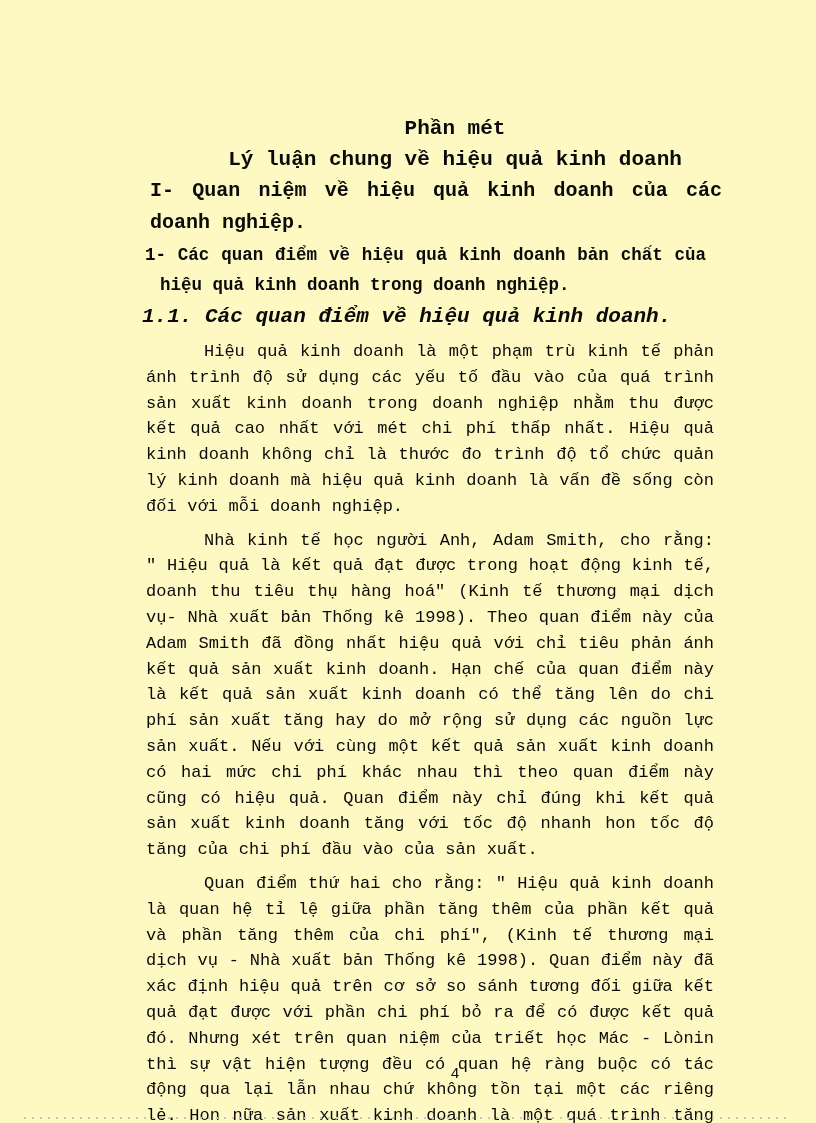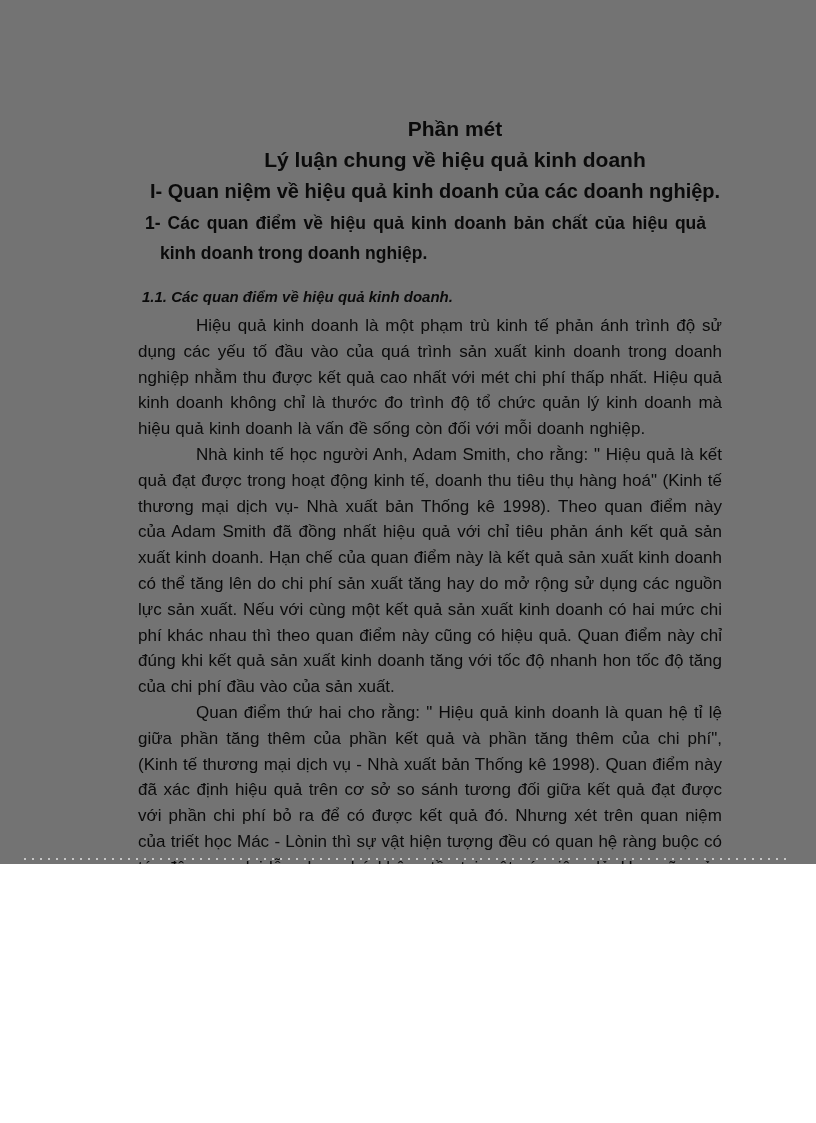--- a/index.html
+++ b/index.html
@@ -3,24 +3,24 @@
 <meta charset="utf-8">
 <style>
   html, body {
     margin: 0;
     padding: 0;
     background: #ffffff;
   }
   .page {
     position: relative;
     width: 816px;
-    height: 864px;
-    background: #737373;
+    height: 1123px;
+    background: #fef9c3;
     overflow: hidden;
-    font-family: Liberation Sans, sans-serif;
+    font-family: Liberation Mono, monospace;
     color: #0a0a0a;
   }
   .content {
     position: absolute;
     left: 138px;
     top: 113px;
     width: 584px;
   }
   .part-title {
     font-size: 21px;
@@ -46,32 +46,32 @@
   .subsection-heading {
     font-size: 17.5px;
     font-weight: bold;
     line-height: 30px;
     margin: 1px 16px 0 0;
     padding-left: 22px;
     text-indent: -15px;
     text-align: justify;
   }
   .subsubsection-heading {
-    font-size: 15px;
+    font-size: 21px;
     font-weight: bold;
     font-style: italic;
     line-height: 29px;
-    margin: 14px 0 2px 4px;
+    margin: 2px 0 2px 4px;
   }
   .body-text p {
     font-size: 17px;
     line-height: 25.8px;
     text-align: justify;
     text-indent: 58px;
-    margin: 0;
+    margin: 8px;
     word-spacing: 0.5px;
   }
   .page-number {
     position: absolute;
     left: 138px;
     width: 584px;
     top: 1066px;
     text-align: center;
     padding-left: 50px;
     box-sizing: border-box;

